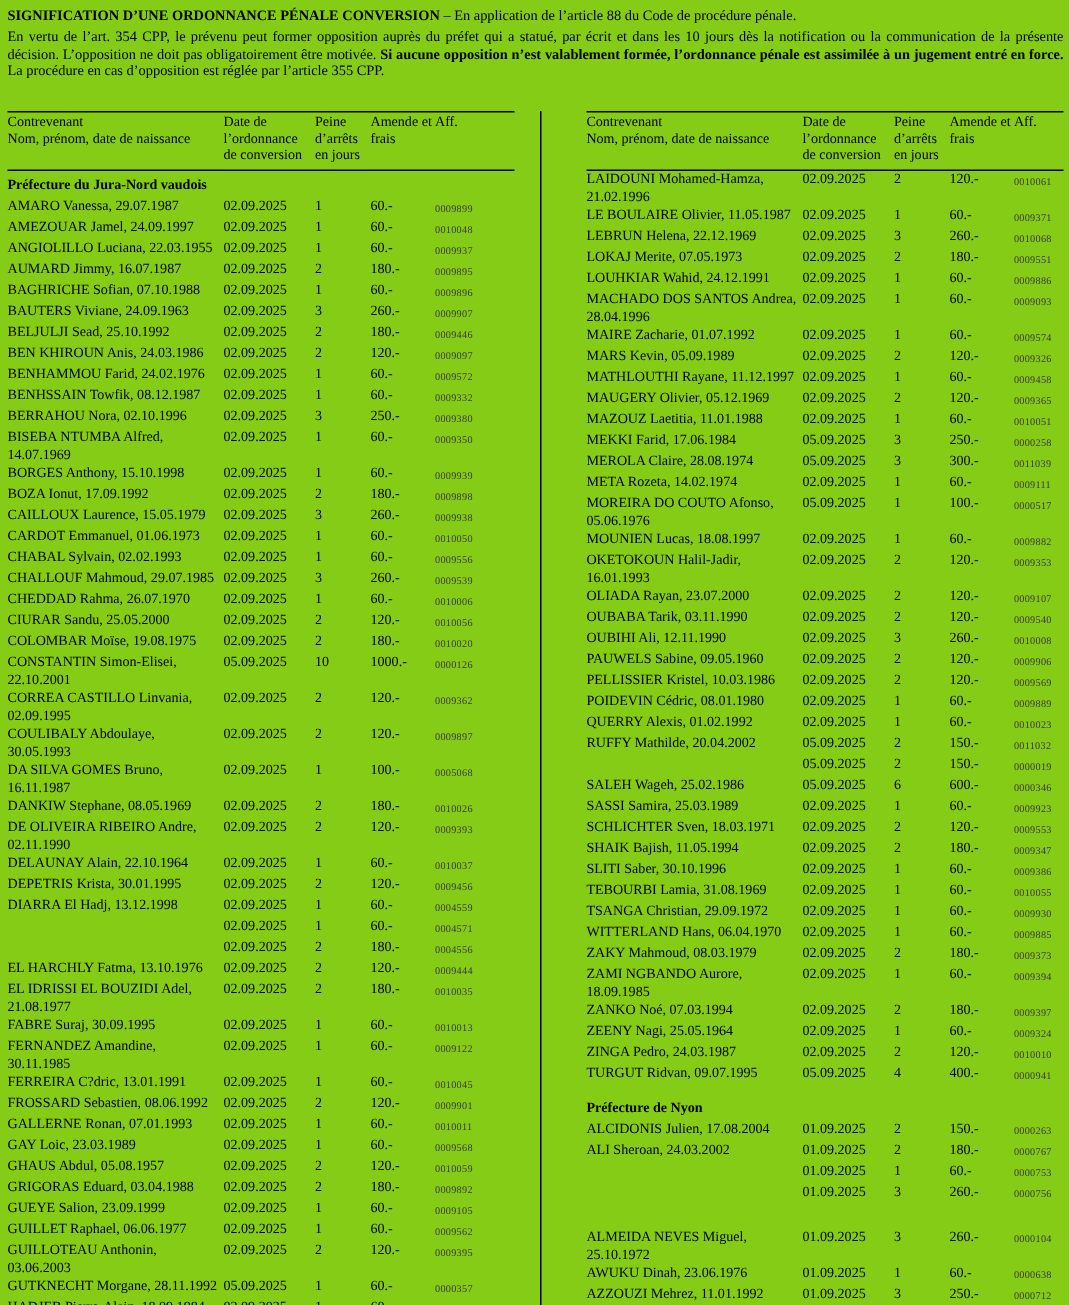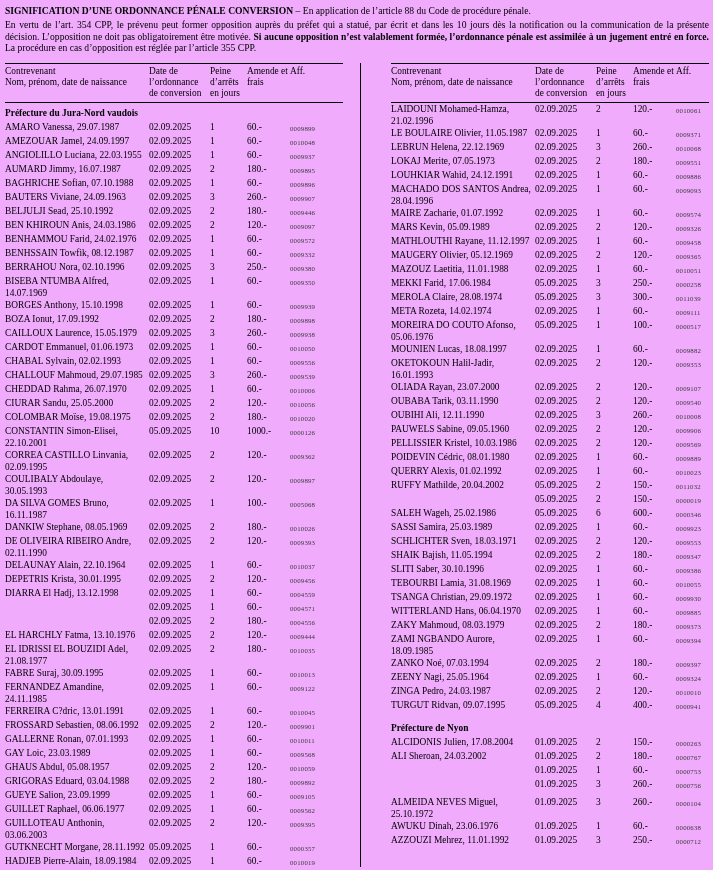--- a/index.html
+++ b/index.html
@@ -1,43 +1,43 @@
 <!DOCTYPE html>
 <html><head>
 <meta charset="utf-8">
 <style>
   html,body{margin:0;padding:0;background:#fff;}
   .page{
     width:713px;height:870px;box-sizing:border-box;
-    background:#f0abfc;color:#000;
+    background:#84cc16;color:#000;
     font-family:"Liberation Serif","DejaVu Serif",serif;
     padding:4px 4px 0 5px;position:relative;overflow:hidden;
   }
   .b{font-weight:bold;}
   .doc-title{font-size:9.6px;line-height:12px;margin:1px 0 2px 0;}
-  .intro{font-size:9.6px;line-height:11.7px;text-align:justify;margin:0 0 9px 0;}
+  .intro{font-size:9.6px;line-height:11.7px;text-align:justify;margin:0 0 20px 0;}
   .columns{position:relative;display:flex;height:806px;}
   .divider{position:absolute;left:355px;top:0;bottom:2px;width:1px;background:#000;}
   .col{box-sizing:border-box;}
   .col-left{width:340px;}
   .col-right{margin-left:48px;width:320px;}
   .thead{
     display:flex;border-top:1.8px solid #000;border-bottom:1.8px solid #000;
     font-weight:normal;font-size:9.4px;line-height:11px;padding:2px 0 3px 0;
   }
   .c-name{width:144px;padding-right:4px;box-sizing:border-box;}
   .c-date{width:61px;padding-right:2px;box-sizing:border-box;}
   .c-days{width:37px;padding-right:2px;box-sizing:border-box;}
   .c-fine{width:43px;padding-right:2px;box-sizing:border-box;}
   .c-aff{flex:1;box-sizing:border-box;}
   .tbody{font-size:9.4px;line-height:12px;}
   .section-title{font-weight:bold;margin:9px 0 2px 0;}
   .tbody > .section-title:first-child{margin-top:4px;}
   .row{display:flex;}
-  .row.gap{margin-bottom:4px;}
+  .row.gap{margin-bottom:16px;}
   .entries{flex:1;display:flex;flex-direction:column;}
   .entry{display:flex;}
   .entry .c-date{width:61px;}
   .entry .c-days{width:37px;}
   .entry .c-fine{width:43px;}
   .aff-code{font-size:6.8px;color:#3a3a3a;padding-top:2px;letter-spacing:.2px;}
 </style>
 </head>
 <body>
 
@@ -429,21 +429,21 @@
             <div class="entries">
               <div class="entry">
                 <div class="c-date">02.09.2025</div>
                 <div class="c-days">1</div>
                 <div class="c-fine">60.-</div>
                 <div class="c-aff aff-code">0010013</div>
               </div>
             </div>
           </div>
           <div class="row">
-            <div class="c-name">FERNANDEZ Amandine, 24.11.1985</div>
+            <div class="c-name">FERNANDEZ Amandine, 30.11.1985</div>
             <div class="entries">
               <div class="entry">
                 <div class="c-date">02.09.2025</div>
                 <div class="c-days">1</div>
                 <div class="c-fine">60.-</div>
                 <div class="c-aff aff-code">0009122</div>
               </div>
             </div>
           </div>
           <div class="row">

